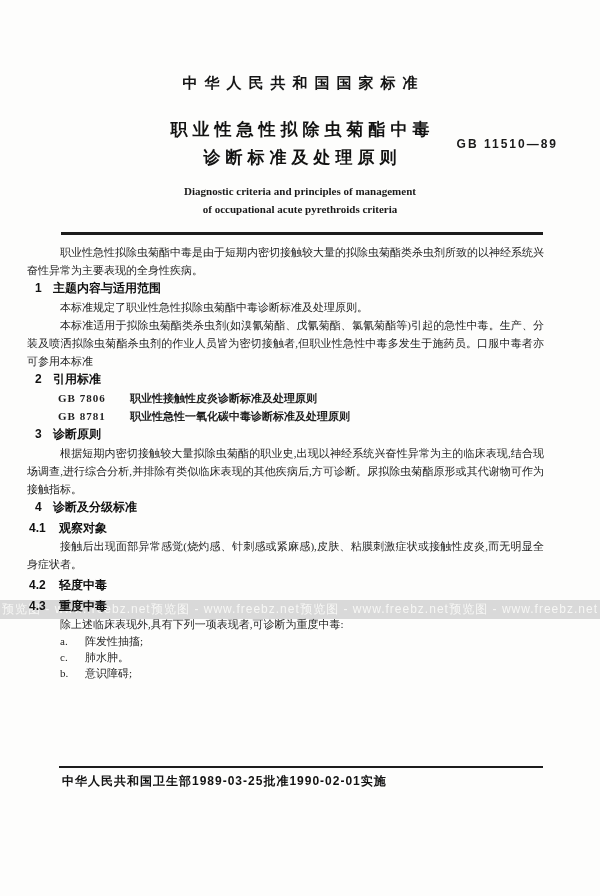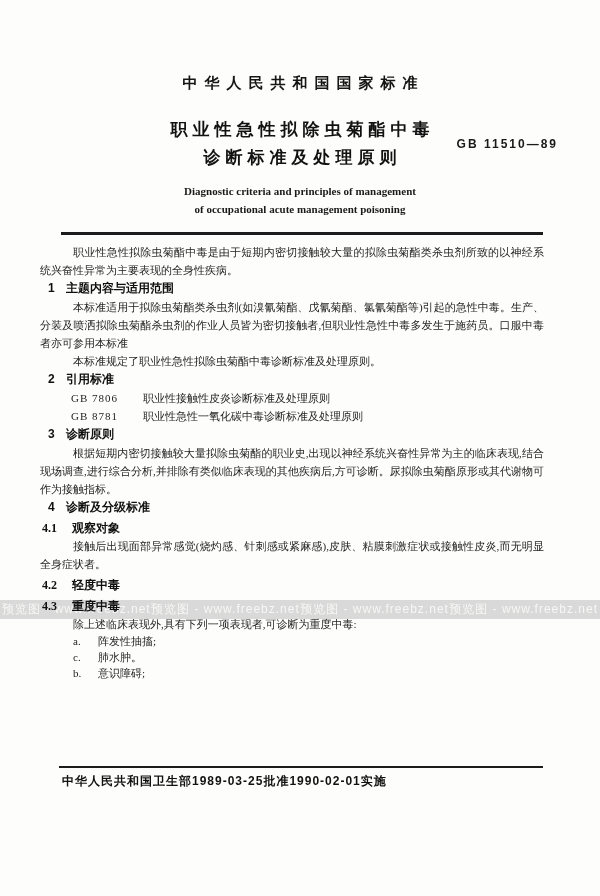--- a/index.html
+++ b/index.html
@@ -31,38 +31,38 @@
   }
   .subtitle-en { margin-top:10px; }
   .subtitle-en div {
     font-family:"Liberation Serif", serif; font-weight:bold;
     font-size:11px; line-height:18px; color:#1a1a1a;
   }
   .rule { height:3px; background:#1c1c1c; margin:14px 57px 0 61px; }
   
   .content {
     position:relative; z-index:2;
-    padding:8px 56px 0 40px;
+    padding:8px 56px 0 27px;
     font-size:11px; line-height:18px;
     text-align:justify; color:#1d1d1d;
   }
   .para { text-indent:3em; }
   .section-head {
     font-family:"Liberation Sans", sans-serif; font-weight:bold;
     font-size:12px; line-height:18px; color:#101010;
     margin:0 0 1px 8px;
   }
   .sub-head {
     font-family:"Liberation Sans", sans-serif; font-weight:bold;
     font-size:12px; line-height:18px; color:#101010;
     margin:3px 0 0 2px;
   }
   .sec-num { display:inline-block; min-width:18px; }
-  .sub-num { display:inline-block; min-width:30px;font-family:Liberation Serif, serif; }
-  .ref-row { padding-left:31px; line-height:18px; }
+  .sub-num { display:inline-block; min-width:30px; }
+  .ref-row { padding-left:31px; line-height:18px;font-weight:bold; }
   .ref-code { display:inline-block; width:72px; letter-spacing:1px; }
   .item-row { padding-left:33px; line-height:16px; }
   .item-letter { display:inline-block; width:25px; }
   
   .watermark-band {
     position:absolute; top:600px; left:0; width:600px; height:19px;
     background:#d9d9d9; z-index:1;
     display:flex; justify-content:space-between; align-items:center;
     padding:4px 2px;
   }
@@ -94,35 +94,35 @@
   <div class="gb-number">GB 11510—89</div>
 
   <div class="header">
     <div class="std-label">中华人民共和国国家标准</div>
     <div class="title-block">
       <div class="title-line">职业性急性拟除虫菊酯中毒</div>
       <div class="title-line">诊断标准及处理原则</div>
     </div>
     <div class="subtitle-en">
       <div>Diagnostic criteria and principles of management</div>
-      <div>of occupational acute management poisoning</div>
+      <div>of occupational acute pyrethroids criteria</div>
     </div>
   </div>
 
   <div class="rule"></div>
 
   <div class="content">
 
     <p class="para">职业性急性拟除虫菊酯中毒是由于短期内密切接触较大量的拟除虫菊酯类杀虫剂所致的以神经系统兴奋性异常为主要表现的全身性疾病。</p>
 
     <div class="section-head">
       <span class="sec-num">1</span><span>主题内容与适用范围</span>
     </div>
+    <p class="para">本标准规定了职业性急性拟除虫菊酯中毒诊断标准及处理原则。</p>
     <p class="para">本标准适用于拟除虫菊酯类杀虫剂(如溴氰菊酯、戊氰菊酯、氯氰菊酯等)引起的急性中毒。生产、分装及喷洒拟除虫菊酯杀虫剂的作业人员皆为密切接触者,但职业性急性中毒多发生于施药员。口服中毒者亦可参用本标准</p>
-    <p class="para">本标准规定了职业性急性拟除虫菊酯中毒诊断标准及处理原则。</p>
 
     <div class="section-head">
       <span class="sec-num">2</span><span>引用标准</span>
     </div>
     <div class="ref-row">
       <span class="ref-code">GB 7806</span><span>职业性接触性皮炎诊断标准及处理原则</span>
     </div>
     <div class="ref-row">
       <span class="ref-code">GB 8781</span><span>职业性急性一氧化碳中毒诊断标准及处理原则</span>
     </div>

